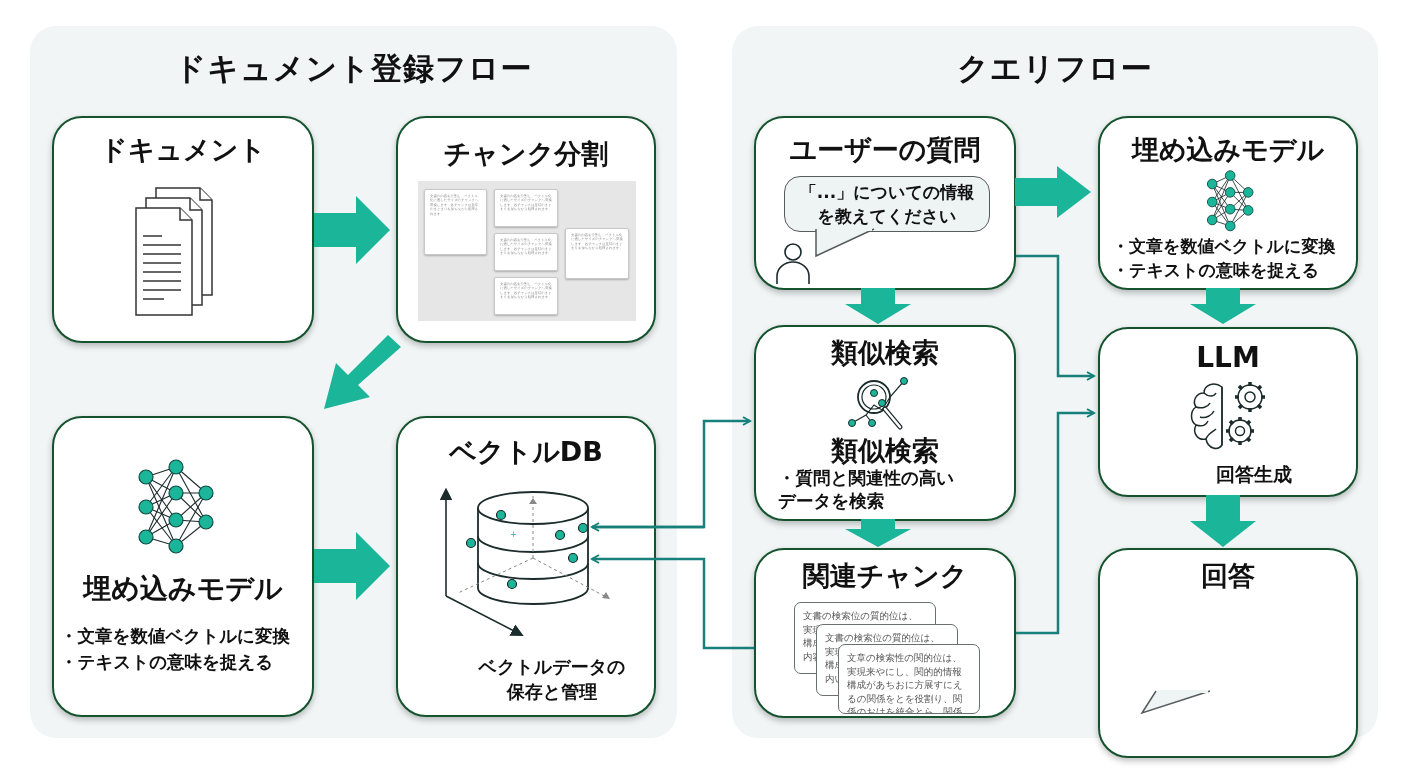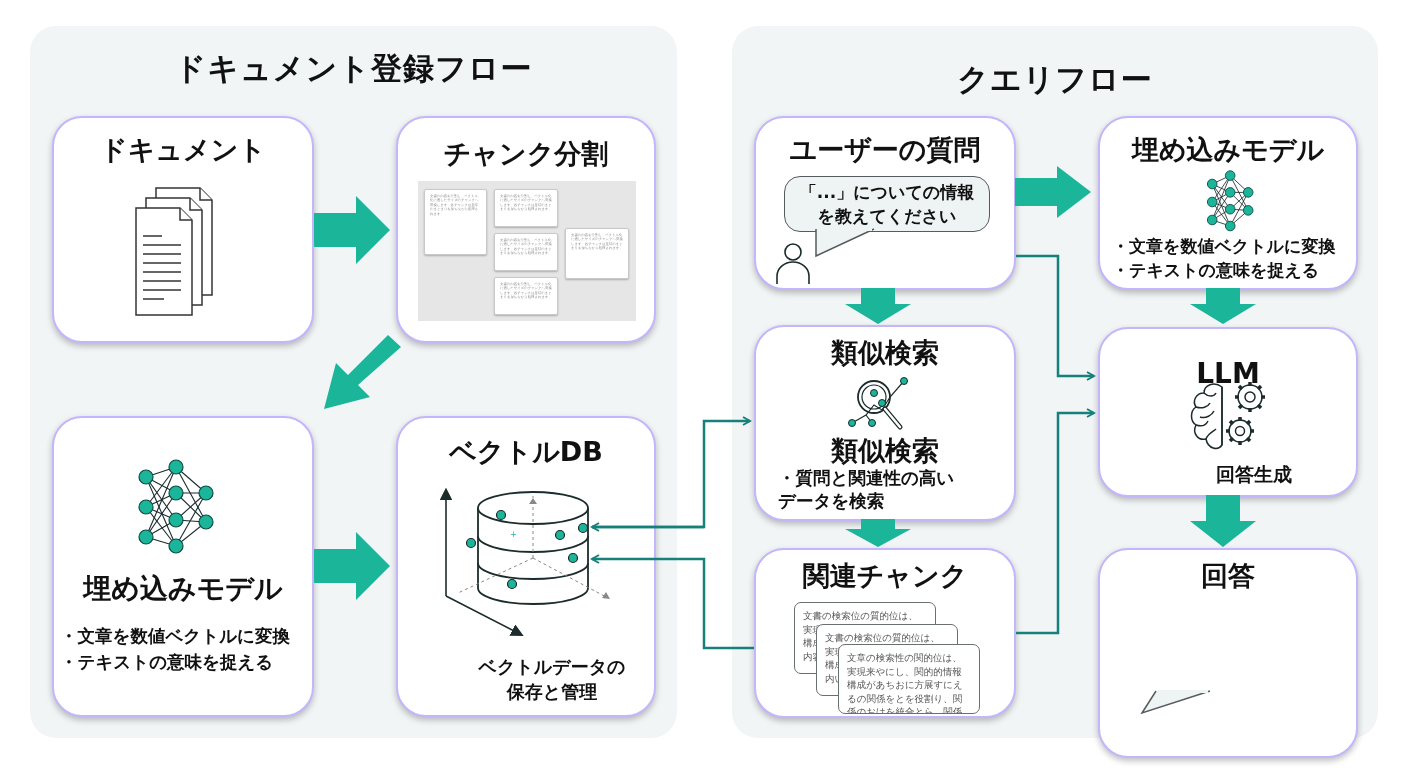--- a/index.html
+++ b/index.html
@@ -10,21 +10,21 @@
     color: #111;
   }
   .panel {
     position: absolute; background: #f1f5f6; border-radius: 26px;
   }
   .panel-title {
     position: absolute; left: 0; right: 0; text-align: center;
     font-size: 31px; font-weight: bold; letter-spacing: 1px;
   }
   .card {
-    position: absolute; background: #fff; border: 2px solid #c4b5fd;
+    position: absolute; background: #fff; border: 2px solid #14532d;
     border-radius: 30px; box-shadow: 0 3px 6px rgba(0,0,0,0.25);
     box-sizing: border-box; overflow: hidden;
   }
   .card-title {
     position: absolute; left: 0; right: 0; text-align: center;
     font-weight: bold; font-size: 27px;
   }
   .bullets { position: absolute; font-weight: bold; font-size: 17.5px; line-height: 26px; white-space: nowrap; }
   .caption { position: absolute; left: 8px; right: 0; text-align: center; font-weight: bold; font-size: 18px; line-height: 25px; margin-left: 44px; }
   svg { position: absolute; overflow: visible; }
@@ -178,21 +178,21 @@
     </g>
     <text x="72" y="49" font-size="8" fill="#1bb59a">+</text>
   </svg>
   <div class="caption" style="top:236px;text-align:center;">
     <div>ベクトルデータの</div>
     <div>保存と管理</div>
   </div>
 </div>
 
 <div class="panel" style="left:732px;top:26px;width:646px;height:712px;">
-  <div class="panel-title" style="top:33px;">クエリフロー</div>
+  <div class="panel-title" style="top:22px;">クエリフロー</div>
 </div>
 
 <div class="card" style="left:754px;top:116px;width:262px;height:174px;">
   <div class="card-title" style="top:14px;">ユーザーの質問</div>
   <div class="bubble" style="left:28px;top:58px;width:206px;height:56px;text-align:center;font-size:17px;line-height:24px;padding-top:3px;">
     <div>「...」についての情報</div>
     <div>を教えてください</div>
   </div>
   <svg style="left:58px;top:111px;" width="60" height="30" viewBox="0 0 60 30">
     <path d="M2 0 L2 27 L60 0" fill="#eef3f3" stroke="#555b5e" stroke-width="1.5"></path>
@@ -290,21 +290,21 @@
     <div>・文章を数値ベクトルに変換</div>
     <div>・テキストの意味を捉える</div>
   </div>
 </div>
 
 <svg style="left:1190px;top:288px;" width="80" height="40" viewBox="0 0 80 40">
   <polygon points="16,0 50,0 50,16 66,16 33,36 0,16 16,16" fill="#1bb59a"></polygon>
 </svg>
 
 <div class="card" style="left:1098px;top:327px;width:260px;height:170px;">
-  <div class="card-title" style="top:12px;font-size:28px;margin-top:16px;">LLM</div>
+  <div class="card-title" style="top:12px;font-size:28px;">LLM</div>
   <svg style="left:88px;top:50px;" width="84" height="76" viewBox="0 0 84 76">
     <g fill="none" stroke="#1c2b2b" stroke-width="1.5">
       <path d="M34 8 C26 2 16 6 16 14 C8 14 4 22 8 28 C2 32 2 42 8 46 C4 54 10 62 18 60 C20 70 30 72 34 66 Z"></path>
       <line x1="34" y1="8" x2="34" y2="66"></line>
       <path d="M16 14 C20 18 26 18 28 14"></path>
       <path d="M8 28 C14 30 20 28 22 24"></path>
       <path d="M12 38 C18 40 24 36 26 32"></path>
       <path d="M8 46 C14 48 18 46 20 42"></path>
       <path d="M18 60 C20 54 26 52 28 50"></path>
       <circle cx="62" cy="18" r="12"></circle>

